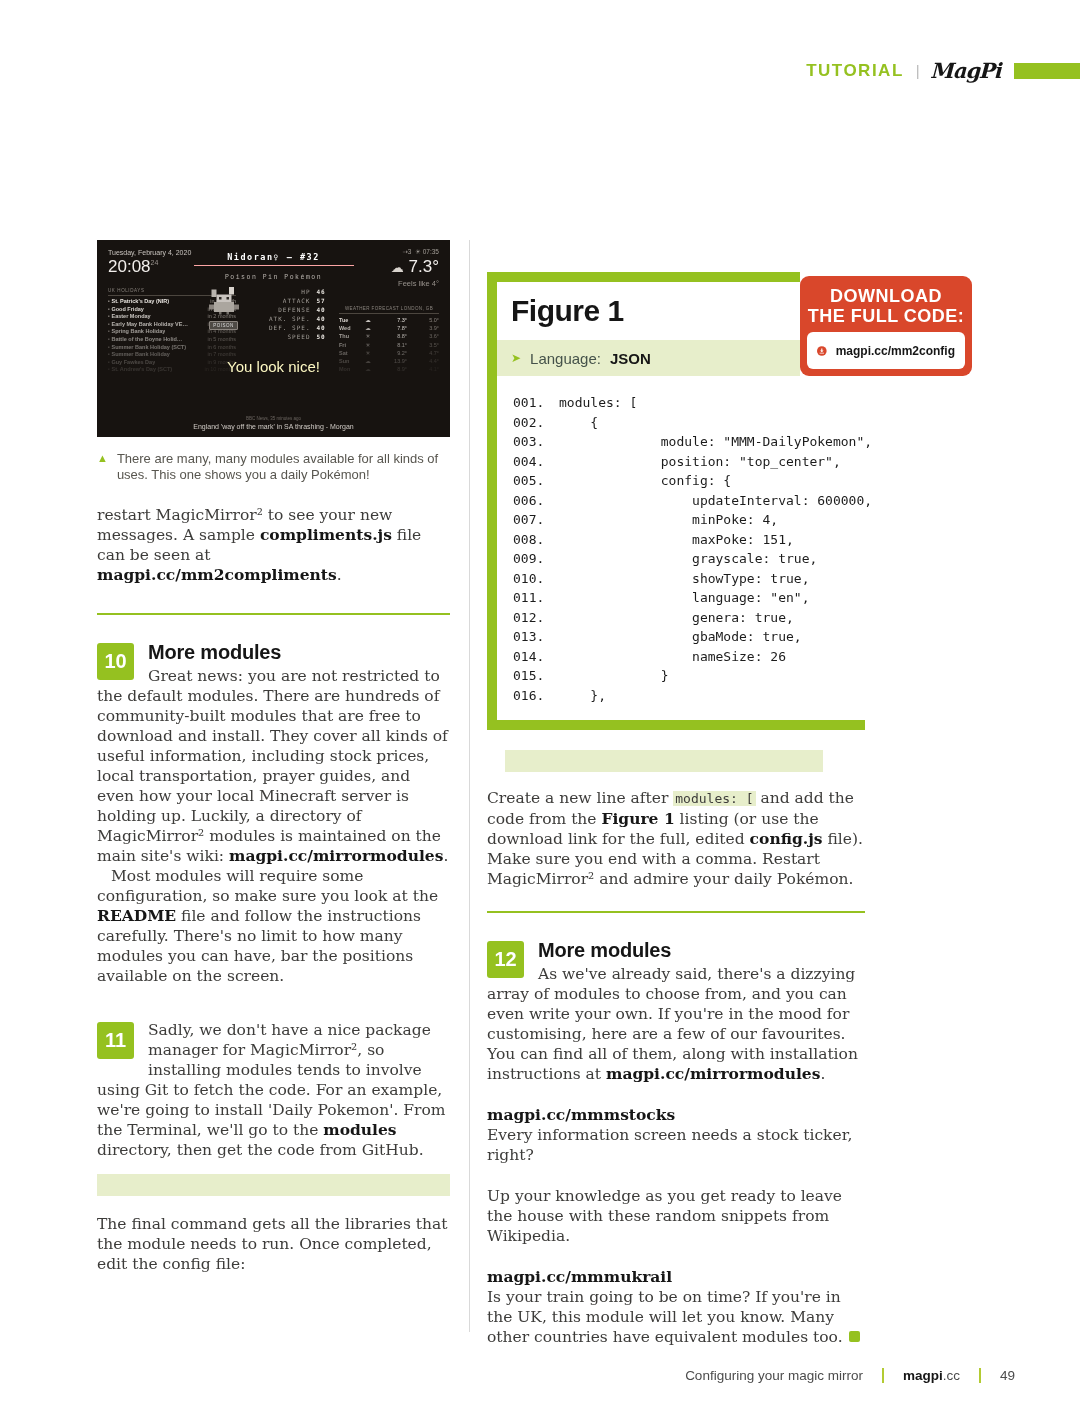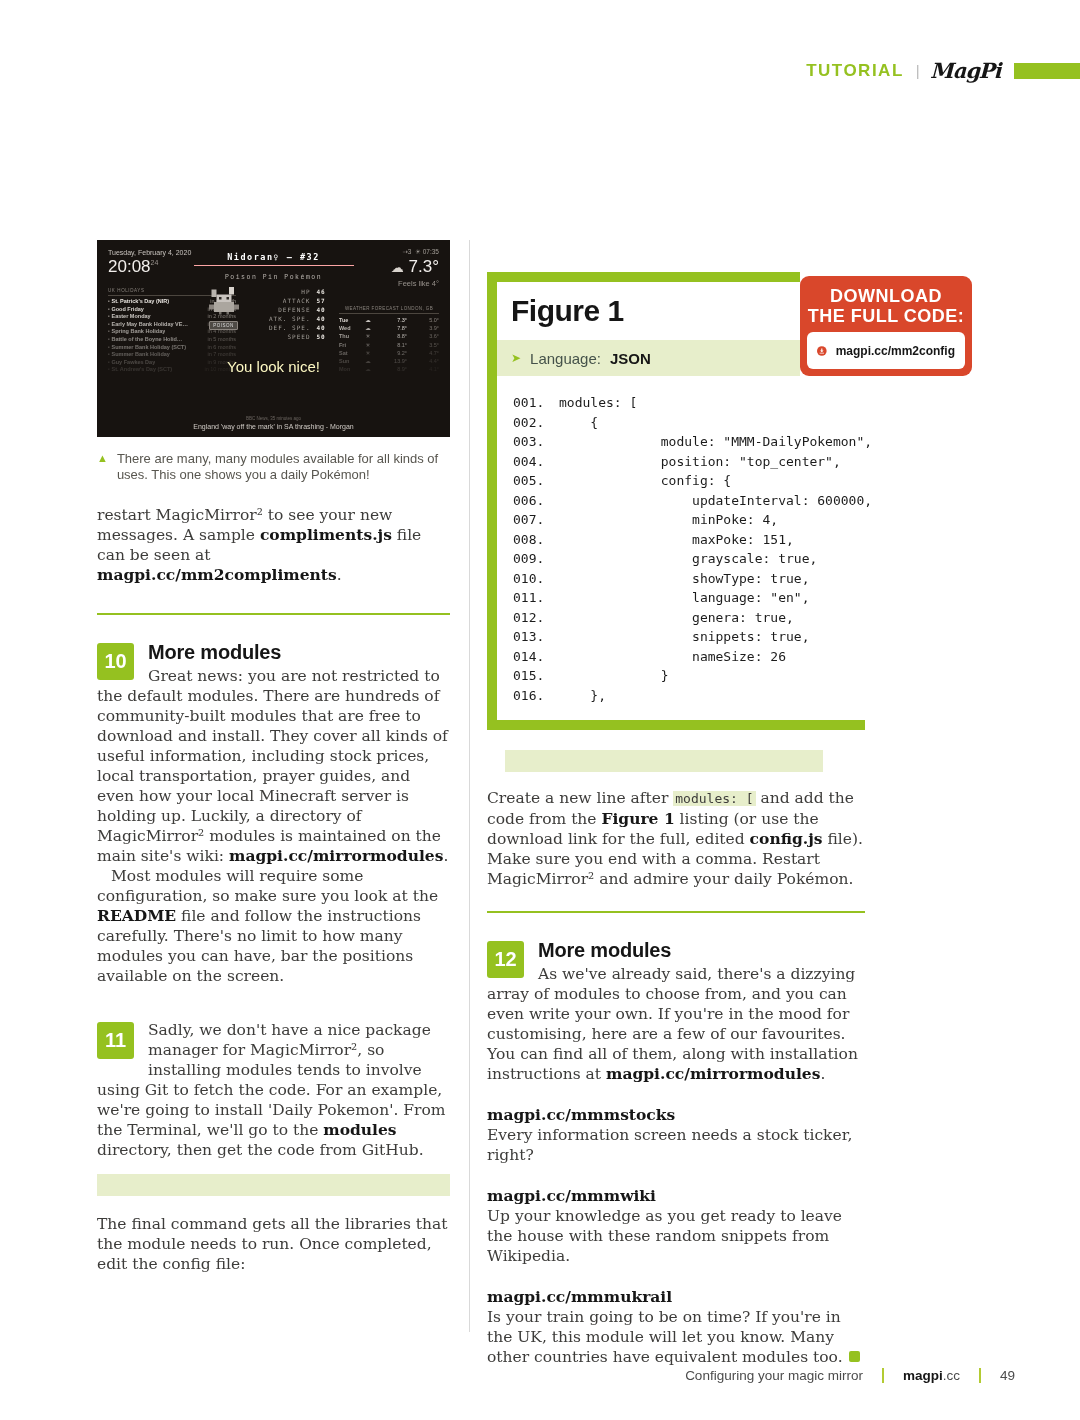--- a/index.html
+++ b/index.html
@@ -399,21 +399,21 @@
           <div class="fig-code-line">
           <span class="ln">011.</span>
           <span class="cd">                 language: "en",</span>
         </div>
           <div class="fig-code-line">
           <span class="ln">012.</span>
           <span class="cd">                 genera: true,</span>
         </div>
           <div class="fig-code-line">
           <span class="ln">013.</span>
-          <span class="cd">                 snippets: true,</span>
+          <span class="cd">                 gbaMode: true,</span>
         </div>
           <div class="fig-code-line">
           <span class="ln">014.</span>
           <span class="cd">                 nameSize: 26</span>
         </div>
           <div class="fig-code-line">
           <span class="ln">015.</span>
           <span class="cd">             }</span>
         </div>
           <div class="fig-code-line">
@@ -439,21 +439,20 @@
       <p class="para"><span>As we've already said, there's a dizzying array of modules to choose from, and you can even write your own. If you're in the mood for customising, here are a few of our favourites. You can find all of them, along with installation instructions at </span><span class="b">magpi.cc/mirrormodules</span><span>.</span></p>
     </div>
 
     <div>
 
     <div class="mod">
         <div class="mod-link">magpi.cc/mmmstocks</div>
         <div class="mod-desc"><span>Every information screen needs a stock ticker, right?</span></div>
       </div>
         <div class="mod">
-        <div class="mod-link">magpi.cc/mmmwiki</div>
         <div class="mod-desc"><span>Up your knowledge as you get ready to leave the house with these random snippets from Wikipedia.</span></div>
       </div>
         <div class="mod">
         <div class="mod-link">magpi.cc/mmmukrail</div>
         <div class="mod-desc"><span>Is your train going to be on time? If you're in the UK, this module will let you know. Many other countries have equivalent modules too. </span><span class="end-marker"></span></div>
       </div>
       </div>
   </div>
 
   <div class="dl-box">

